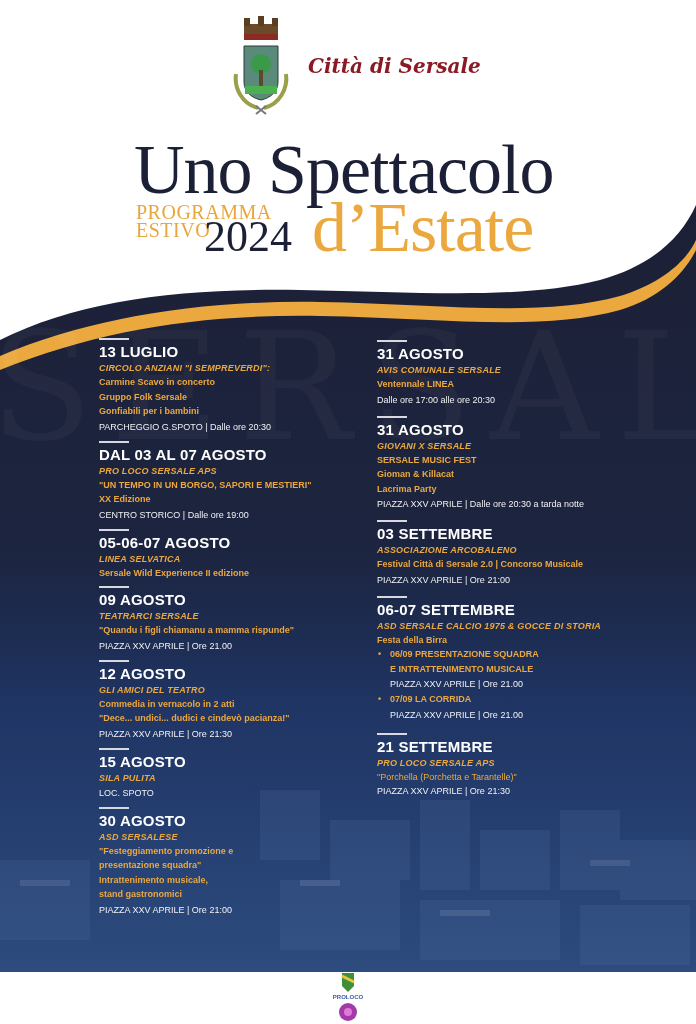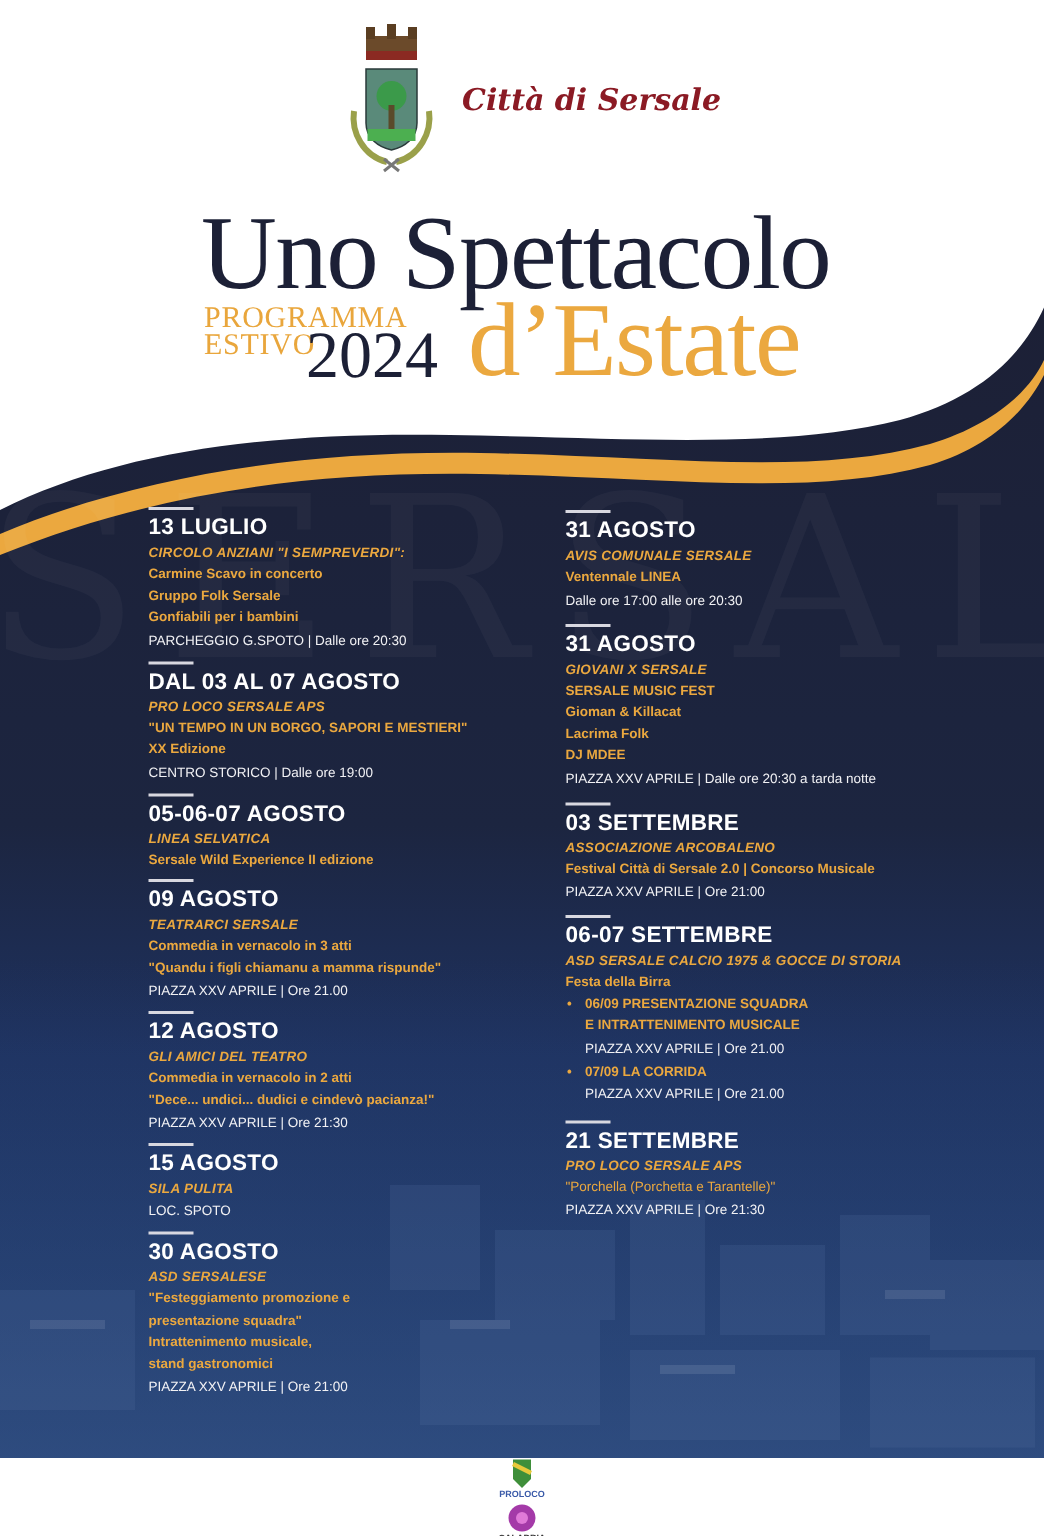--- a/index.html
+++ b/index.html
@@ -196,21 +196,20 @@
       <div class="rule"></div>
       <div class="date">05-06-07 AGOSTO</div>
       <div class="org">LINEA SELVATICA</div>
       <div class="line">Sersale Wild Experience II edizione</div>
     </div>
 
     <div class="event">
       <div class="rule"></div>
       <div class="date">09 AGOSTO</div>
       <div class="org">TEATRARCI SERSALE</div>
-      <div class="line">Commedia in vernacolo in 3 atti</div>
       <div class="line">"Quandu i figli chiamanu a mamma rispunde"</div>
       <div class="loc">PIAZZA XXV APRILE | Ore 21.00</div>
     </div>
 
     <div class="event">
       <div class="rule"></div>
       <div class="date">12 AGOSTO</div>
       <div class="org">GLI AMICI DEL TEATRO</div>
       <div class="line">Commedia in vernacolo in 2 atti</div>
       <div class="line">"Dece... undici... dudici e cindevò pacianza!"</div>
@@ -245,22 +244,21 @@
       <div class="line">Ventennale LINEA</div>
       <div class="loc">Dalle ore 17:00 alle ore 20:30</div>
     </div>
 
     <div class="event" style="margin-top:8px;">
       <div class="rule"></div>
       <div class="date">31 AGOSTO</div>
       <div class="org">GIOVANI X SERSALE</div>
       <div class="line">SERSALE MUSIC FEST</div>
       <div class="line">Gioman &amp; Killacat</div>
-      <div class="line">Lacrima Folk</div>
-      <div class="line">DJ MDEE</div>
+      <div class="line">Lacrima Party</div>
       <div class="loc">PIAZZA XXV APRILE | Dalle ore 20:30 a tarda notte</div>
     </div>
 
     <div class="event" style="margin-top:8px;">
       <div class="rule"></div>
       <div class="date">03 SETTEMBRE</div>
       <div class="org">ASSOCIAZIONE ARCOBALENO</div>
       <div class="line">Festival Città di Sersale 2.0 | Concorso Musicale</div>
       <div class="loc">PIAZZA XXV APRILE | Ore 21:00</div>
     </div>

